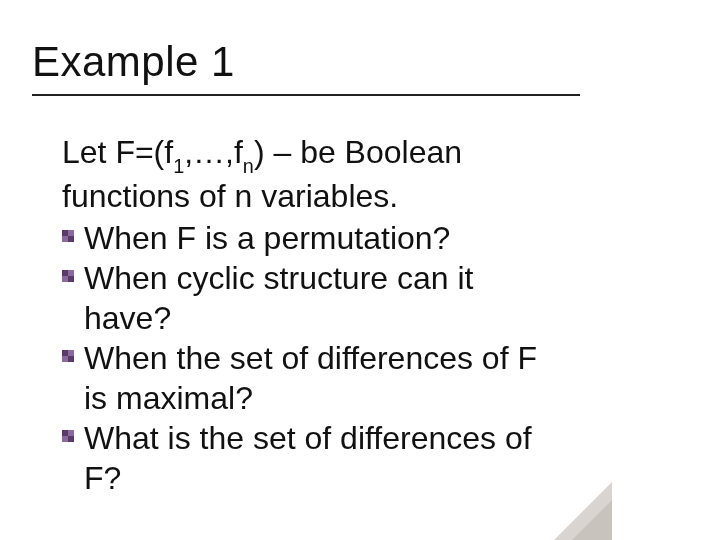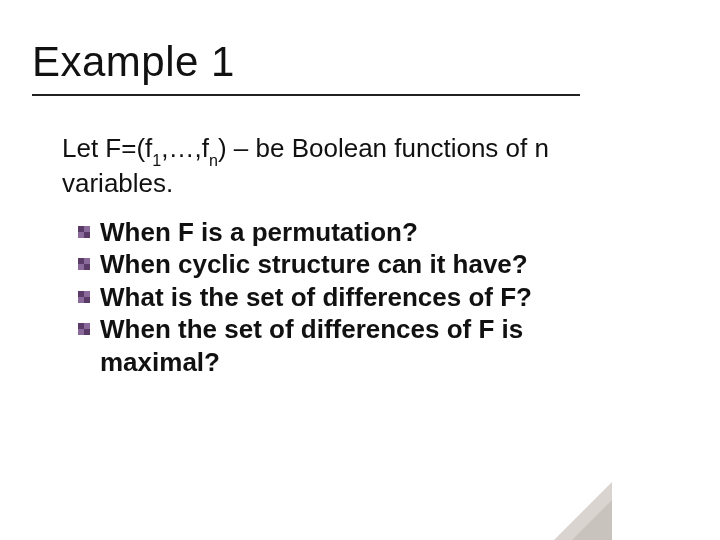--- a/index.html
+++ b/index.html
@@ -28,39 +28,38 @@
   }
   .rule {
     border: none;
     border-top: 2px solid #222;
     margin: 0 0 36px 0;
     width: 100%;
   }
   .body {
     padding-left: 30px;
     padding-right: 20px;
-    font-size: 26px;
+    font-size: 32px;
     line-height: 1.25;
     color: #111;
   }
   .lead {
     margin: 0 0 2px 0;
     white-space: normal;
   }
   .sub {
     font-size: 0.62em;
     vertical-align: sub;
     position: relative;
     top: 0.15em;
   }
   ul.bullets {
     list-style: none;
-    margin: 16px;
+    margin: 0;
     padding: 0;
-    font-weight: bold;
   }
   ul.bullets li {
     position: relative;
     padding-left: 22px;
     margin: 0;
   }
   ul.bullets li .bullet-icon {
     position: absolute;
     left: 0;
     top: 0.38em;
@@ -117,24 +116,24 @@
       <li>
         <span class="bullet-icon"></span>
         <span>When F is a permutation?</span>
       </li>
       <li>
         <span class="bullet-icon"></span>
         <span>When cyclic structure can it have?</span>
       </li>
       <li>
         <span class="bullet-icon"></span>
-        <span>What is the set of differences of F?</span>
+        <span>When the set of differences of F is maximal?</span>
       </li>
       <li>
         <span class="bullet-icon"></span>
-        <span>When the set of differences of F is maximal?</span>
+        <span>What is the set of differences of F?</span>
       </li>
     </ul>
 
   </div>
 
   <div class="corner"></div>
 </div>
 
 </body></html>

